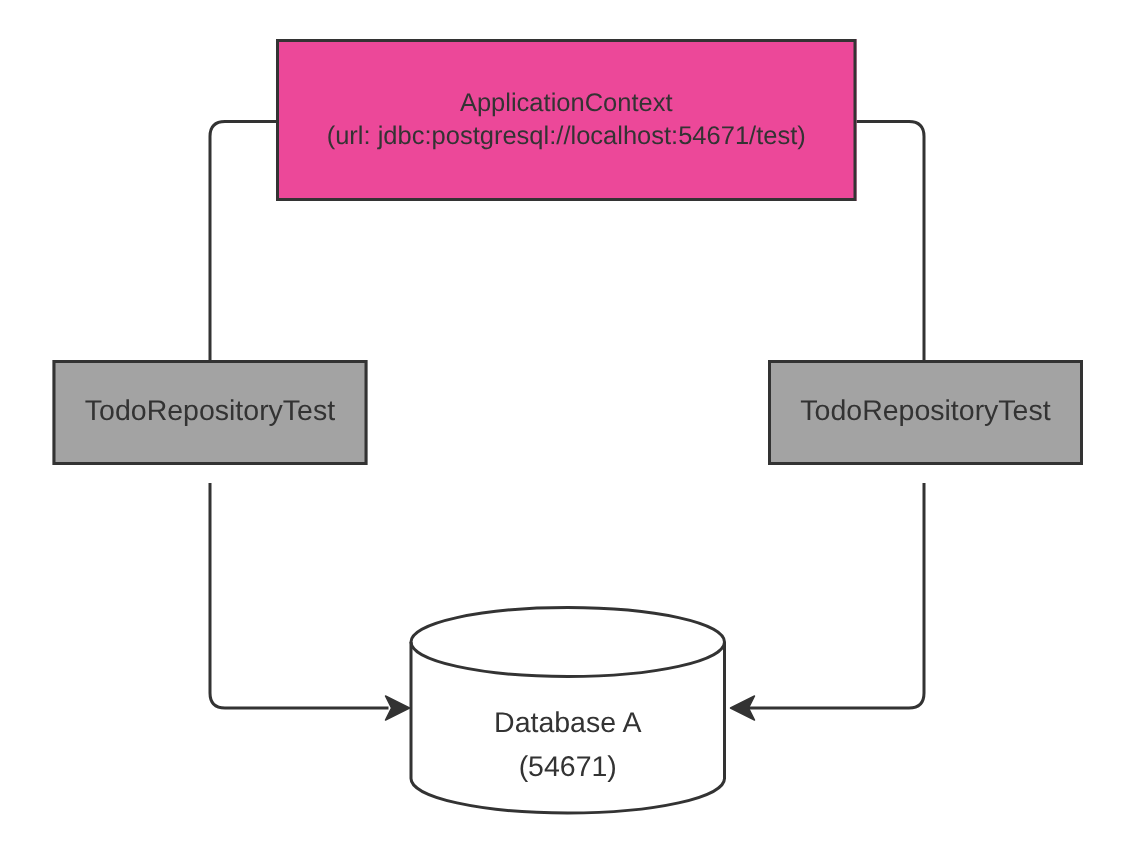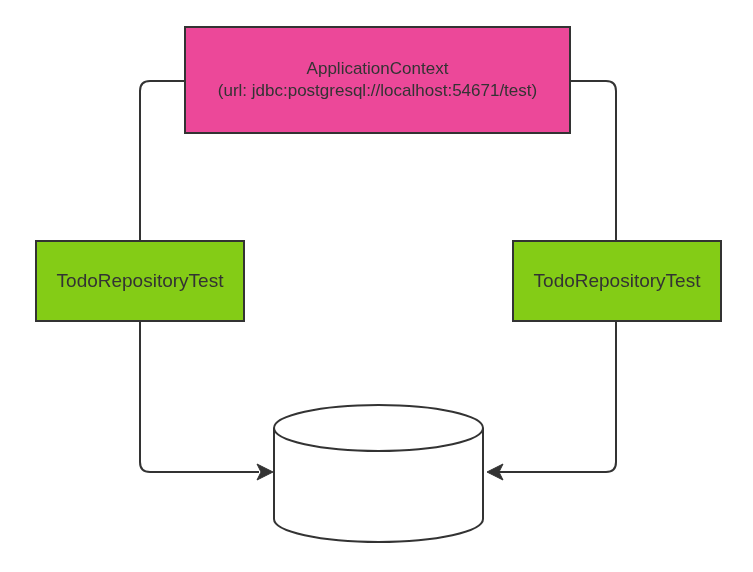--- a/index.html
+++ b/index.html
@@ -32,22 +32,22 @@
     color: #333333;
   }
   .node.blue {
     left: 184px; top: 26px;
     width: 387px; height: 108px;
     background: #ec4899;
     font-size: 17px;
     line-height: 22px;
   }
   .node.white {
-    background: #84cc16;
-    width: 210px; height: 82px;
+    background: #a3a3a3;
+    width: 210px; height: 70px;
     top: 240px;
     font-size: 19px;
     line-height: 24px;
   }
   .node.todo  { left: 35px; }
   .node.reply { left: 512px; }
   .db-label {
     position: absolute;
     left: 273px; top: 468px;
     width: 211px;
@@ -84,14 +84,18 @@
   </div>
 
   <div class="node white todo">
     <div>TodoRepositoryTest</div>
   </div>
 
   <div class="node white reply">
     <div>TodoRepositoryTest</div>
   </div>
 
+  <div class="db-label">
+    <div>Database A</div>
+    <div>(54671)</div>
+  </div>
 
 </div>
 
 </body></html>

